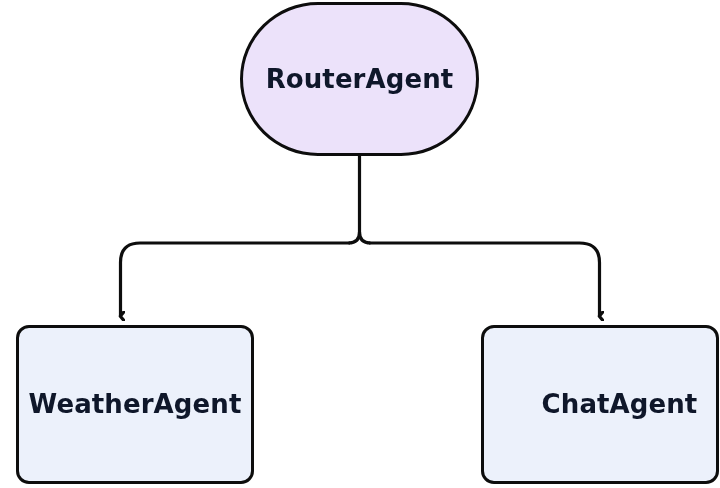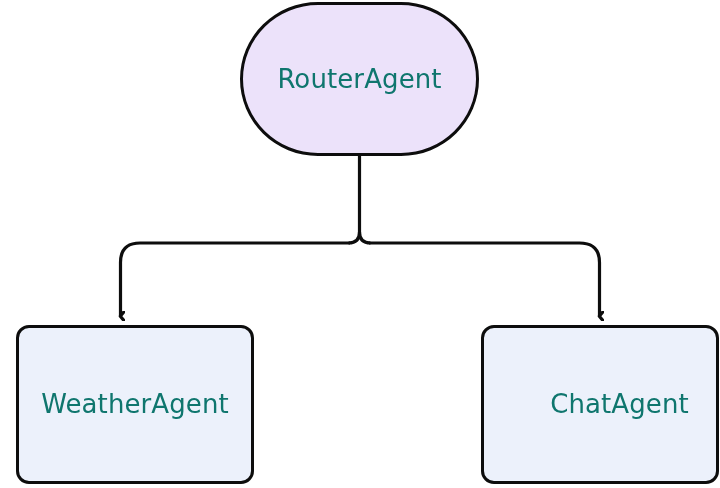--- a/index.html
+++ b/index.html
@@ -31,23 +31,23 @@
     position: absolute;
     box-sizing: border-box;
     display: flex;
     align-items: center;
     justify-content: center;
     border: 3px solid #0d0d0d;
     text-align: center;
     line-height: 1.1;
   }
   .node-label {
-    color: #0f766e;
+    color: #0f172a;
     font-size: 26px;
-    font-weight: 400;
+    font-weight: 700;
     letter-spacing: 0.1px;
     white-space: nowrap;
   }
   #node-router {
     left: 240px;
     top: 2px;
     width: 239px;
     height: 154px;
     border-radius: 78px / 77px;
     background: #ece2fa;

